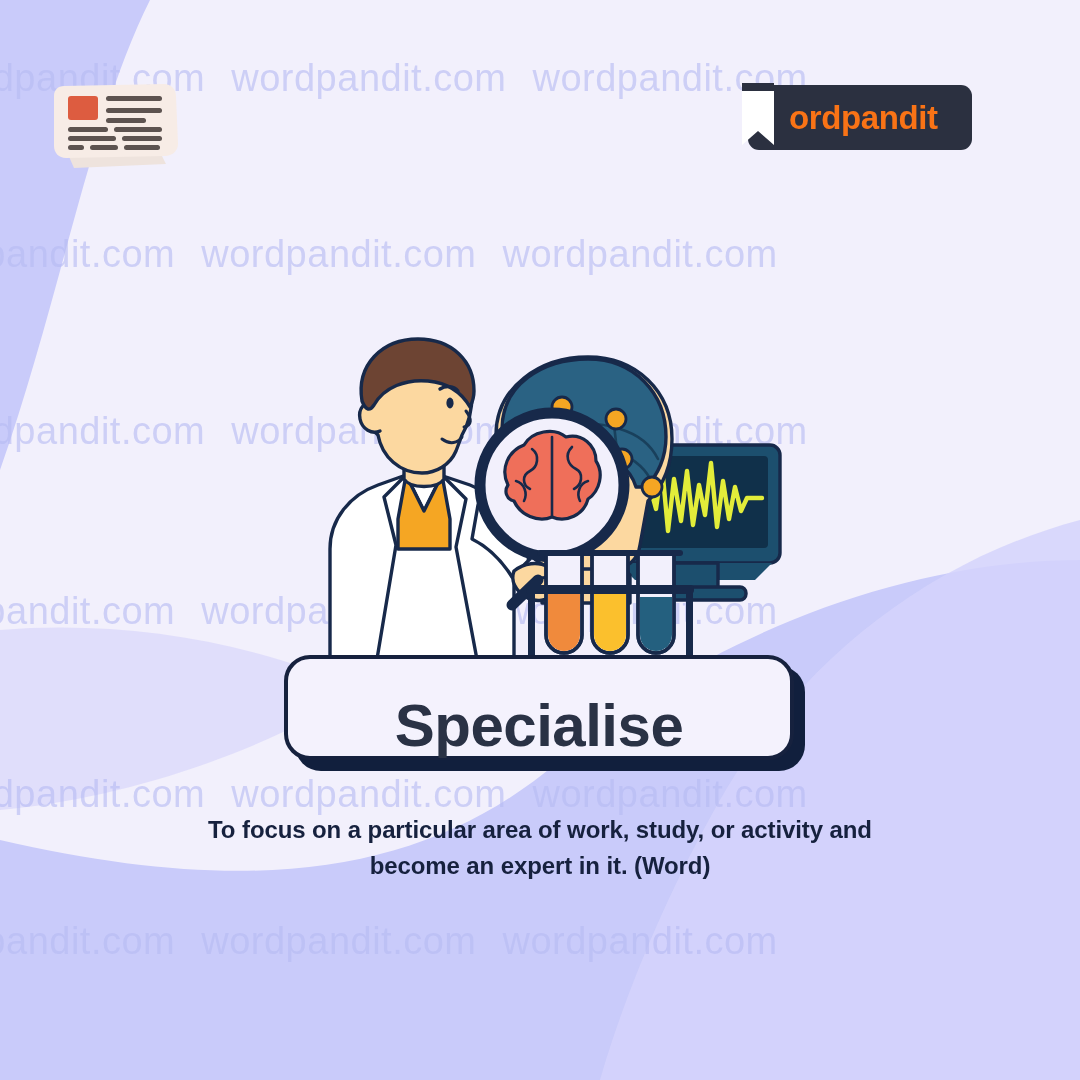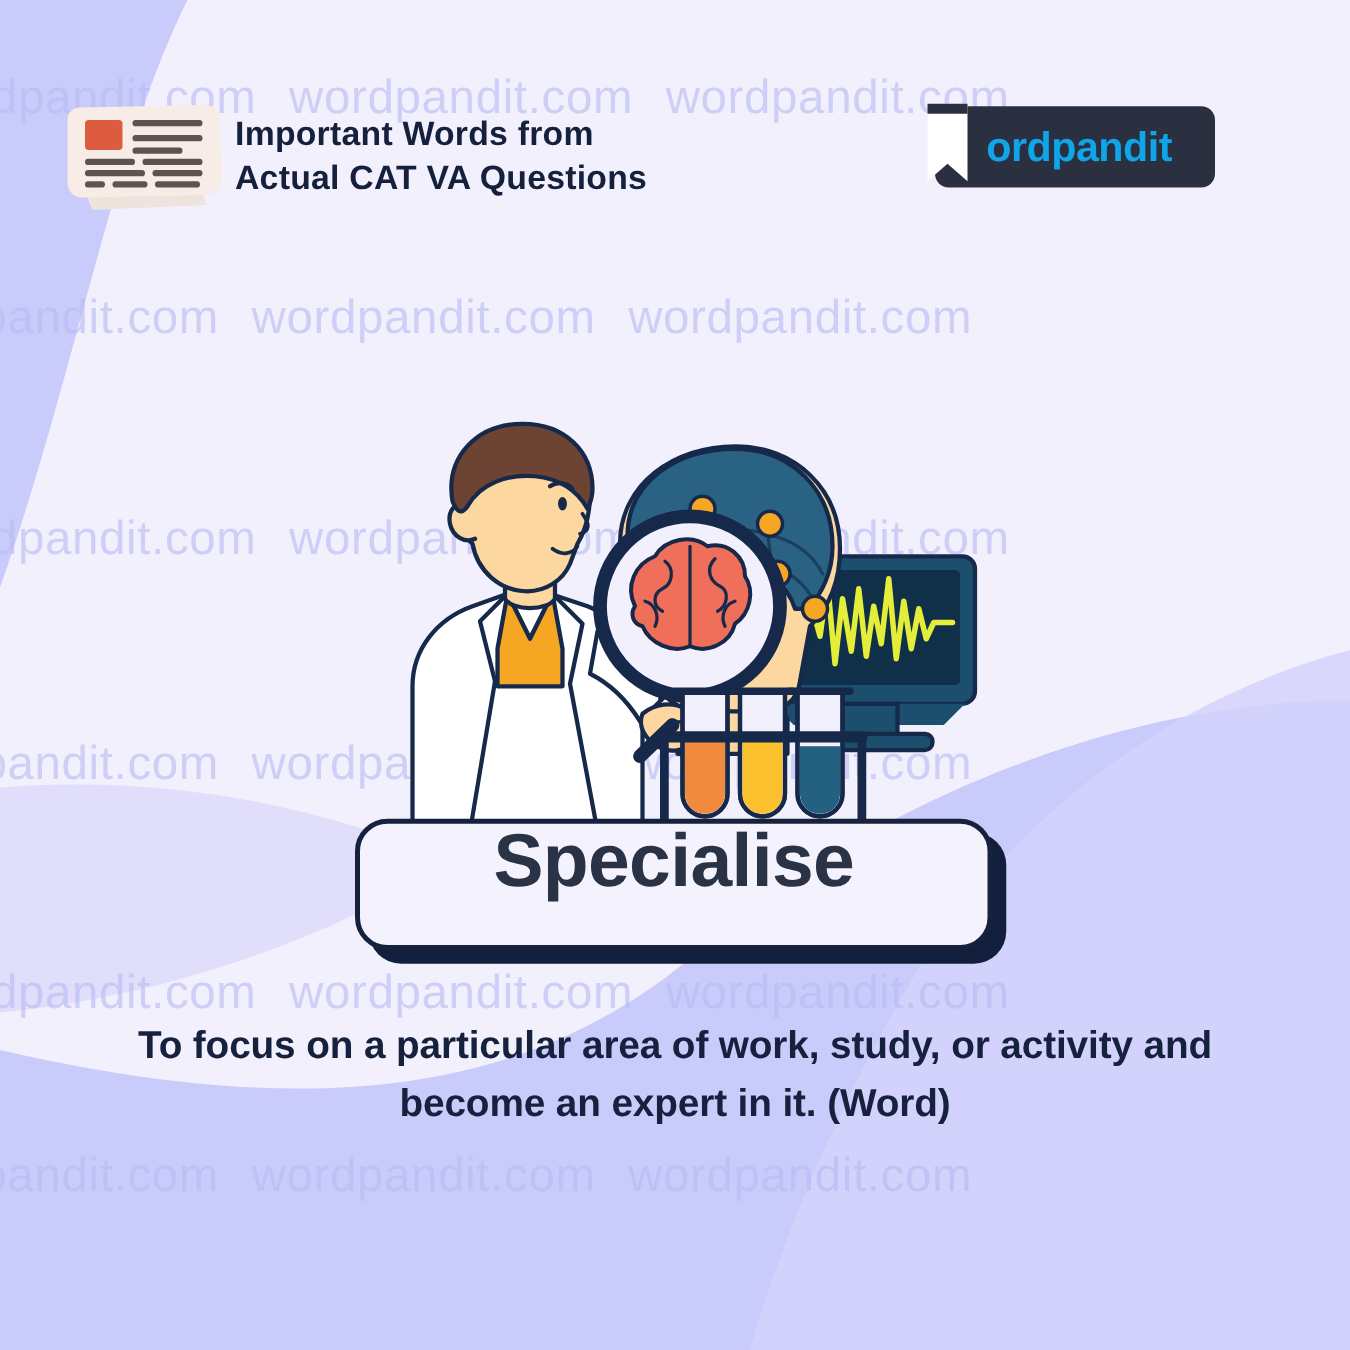--- a/index.html
+++ b/index.html
@@ -68,21 +68,21 @@
     display:flex;align-items:center;
   }
   .logo-mark{
     position:absolute;
     left:-12px;top:-6px;
     width:44px;height:76px;
   }
   .logo-text{
     position:relative;
     margin-left:41px;
-    color:#0ea5e9;
+    color:#f97316;
     font-size:33px;
     font-weight:bold;
     letter-spacing:-0.4px;
     font-family:"Liberation Sans","DejaVu Sans",sans-serif;
   }
 
   
   .illus{
     position:absolute;
     left:300px;top:335px;
@@ -103,40 +103,40 @@
     border-radius:26px;
   }
   .word-box{
     position:absolute;
     left:0;top:0;
     width:510px;height:105px;
     background:#f4f2fd;
     border:4px solid #16213e;
     border-radius:26px;
     box-sizing:border-box;
-    display:flex;align-items:flex-start;justify-content:center;
+    display:flex;align-items:flex-end;justify-content:center;
   }
   .word-text{
     font-size:60px;
     font-weight:bold;
     color:#2a3245;
     letter-spacing:-0.5px;
     line-height:1;
   }
 
   
   .def-block{
     position:absolute;
     left:22px;top:812px;
     width:1036px;
     text-align:center;
     color:#16213e;
   }
   .def-line{
-    font-size:31px;
+    font-size:24px;
     font-weight:bold;
     line-height:1.52;
     letter-spacing:-0.1px;
   }
   .usage-line{
     font-size:31px;
     font-weight:bold;
     line-height:1.52;
     letter-spacing:-0.1px;
     margin-top:4px;
@@ -183,24 +183,20 @@
       <rect x="58" y="40" width="40" height="5" rx="2.5" fill="#5d5350"></rect>
       <rect x="20" y="49" width="40" height="5" rx="2.5" fill="#5d5350"></rect>
       <rect x="66" y="49" width="48" height="5" rx="2.5" fill="#5d5350"></rect>
       <rect x="20" y="58" width="48" height="5" rx="2.5" fill="#5d5350"></rect>
       <rect x="74" y="58" width="40" height="5" rx="2.5" fill="#5d5350"></rect>
       <rect x="20" y="67" width="16" height="5" rx="2.5" fill="#5d5350"></rect>
       <rect x="42" y="67" width="28" height="5" rx="2.5" fill="#5d5350"></rect>
       <rect x="76" y="67" width="36" height="5" rx="2.5" fill="#5d5350"></rect>
     </svg>
 
-    <div class="header-title">
-      <span>Important Words from</span>
-      <span class="l2">Actual CAT VA Questions</span>
-    </div>
 
     <div class="logo">
       <svg class="logo-mark" viewBox="0 0 44 76">
         <path d="M6 4 L38 4 L38 66 L22 52 L6 66 Z" fill="#ffffff"></path>
         <path d="M6 4 L38 4 L38 12 L6 12 Z" fill="#2b3040"></path>
       </svg>
       <span class="logo-text">ordpandit</span>
     </div>
   </div>
 

